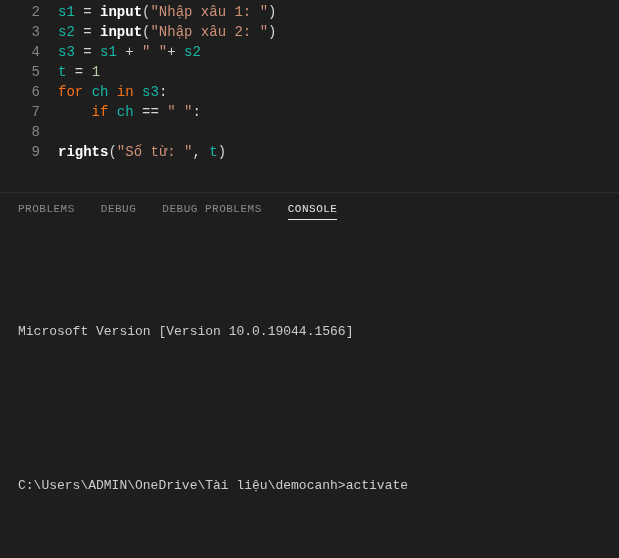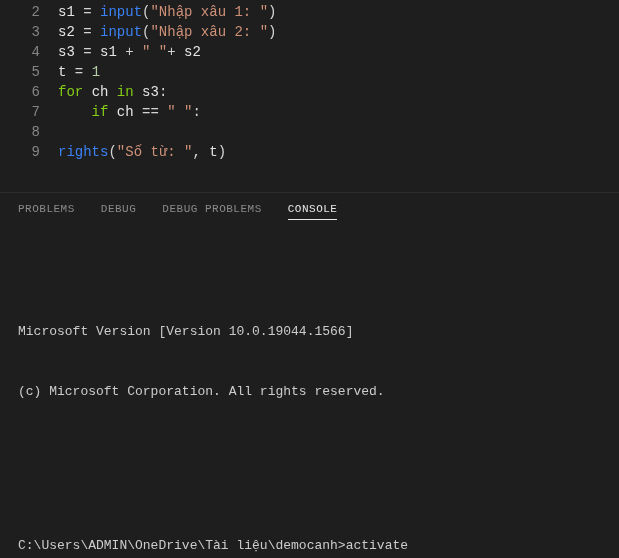--- a/index.html
+++ b/index.html
@@ -25,26 +25,26 @@
   .gutter {
     width: 58px;
     text-align: right;
     color: #858585;
     padding-right: 18px;
     user-select: none;
   }
   .code {
     white-space: pre;
   }
-  .tk-var { color: #e5e5e5; }
+  .tk-var { color: #14b8a6; }
   .tk-op  { color: #d4d4d4; }
-  .tk-fn  { color: #3b82f6; }
+  .tk-fn  { color: #ffffff; font-weight: bold; }
   .tk-str { color: #ce9178; }
   .tk-num { color: #b5cea8; }
-  .tk-kw  { color: #84cc16; }
+  .tk-kw  { color: #f97316; }
   .tk-pun { color: #d4d4d4; }
 
   .panel-tabs {
     display: flex;
     gap: 26px;
     padding: 10px 18px 8px 18px;
     color: #8a8a8a;
     font-size: 11px;
     letter-spacing: 0.5px;
     background: #1e1e1e;
@@ -111,21 +111,20 @@
 <div class="panel-tabs">
   <div class="panel-tab">PROBLEMS</div>
   <div class="panel-tab">DEBUG</div>
   <div class="panel-tab">DEBUG PROBLEMS</div>
   <div class="panel-tab active">CONSOLE</div>
 </div>
 
 <div class="terminal">
   <div class="block">
     <div>Microsoft Version [Version 10.0.19044.1566]</div>
-    <div>(c) Microsoft Corporation. All rights reserved.</div>
   </div>
   <div class="block">
     <div>C:\Users\ADMIN\OneDrive\Tài liệu\democanh&gt;activate</div>
     
     
   </div>
   
 </div>
 
 </body></html>

